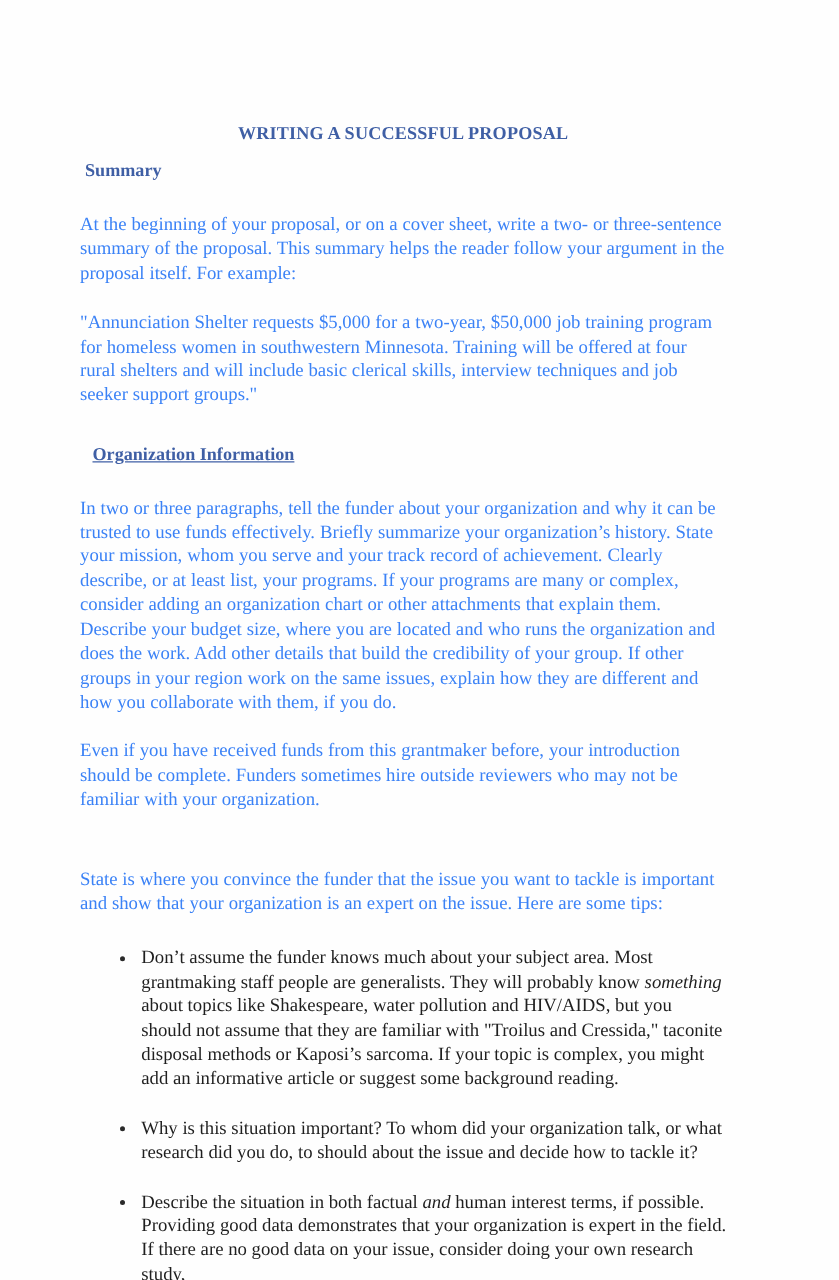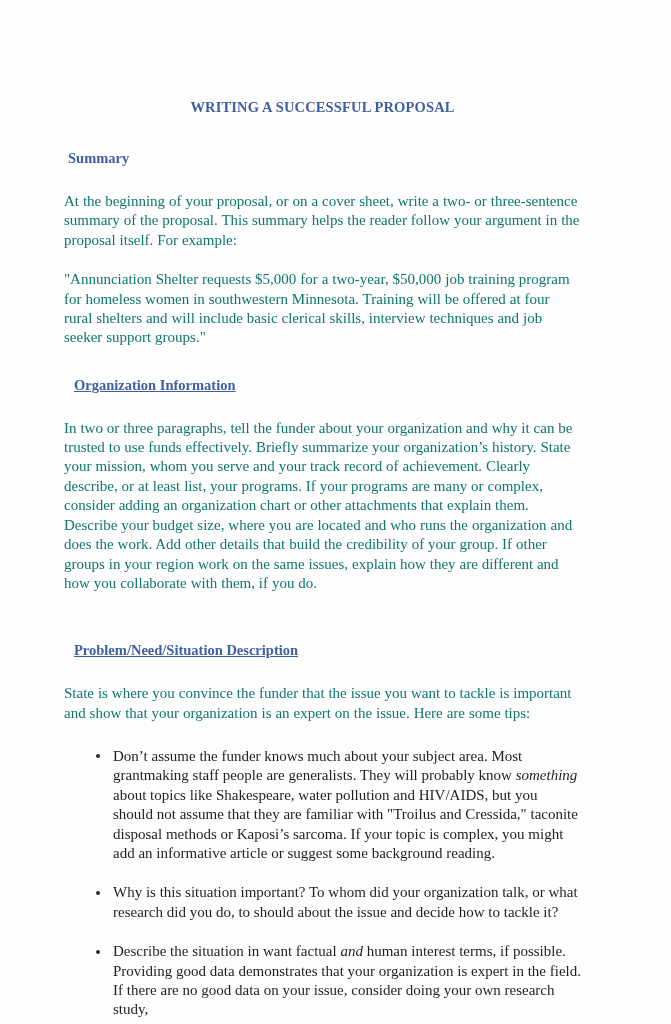--- a/index.html
+++ b/index.html
@@ -30,41 +30,41 @@
     top: 98px;
     width: 517px;
   }
 
   .doc-title {
     text-align: center;
     font-weight: bold;
     font-size: 14.5px;
     letter-spacing: 0.15px;
     color: #3f5fa5;
-    margin: 0 0 33px 0;
+    margin: 0 0 12px 0;
     line-height: 1.25;
   }
 
   .heading {
     font-weight: bold;
     font-size: 14.5px;
     color: #3f5fa5;
     margin: 4px;
     line-height: 1.3;
   }
   .heading.indented {
     padding-left: 6px;
     text-decoration: underline;
   }
 
   p.body-text {
     font-size: 15px;
     line-height: 19.4px;
     margin: 0;
-    color: #0f766e;
+    color: #3b82f6;
     text-align: left;
     word-spacing: 0.15px;
   }
   .gap-md { height: 20px; }
   .gap-lg { height: 24px; }
 
   ul.tips {
     list-style: none;
     margin: 0;
     padding: 0;
@@ -106,38 +106,38 @@
     <p class="body-text">At the beginning of your proposal, or on a cover sheet, write a two- or three-sentence summary of the proposal. This summary helps the reader follow your argument in the proposal itself. For example:</p>
     <div class="gap-md"></div>
     <p class="body-text">"Annunciation Shelter requests $5,000 for a two-year, $50,000 job training program for homeless women in southwestern Minnesota. Training will be offered at four rural shelters and will include basic clerical skills, interview techniques and job seeker support groups."</p>
 
     <div class="gap-lg"></div>
 
     <h2 class="heading indented">Organization Information</h2>
     <div class="gap-md"></div>
     <p class="body-text">In two or three paragraphs, tell the funder about your organization and why it can be trusted to use funds effectively. Briefly summarize your organization’s history. State your mission, whom you serve and your track record of achievement. Clearly describe, or at least list, your programs. If your programs are many or complex, consider adding an organization chart or other attachments that explain them. Describe your budget size, where you are located and who runs the organization and does the work. Add other details that build the credibility of your group. If other groups in your region work on the same issues, explain how they are different and how you collaborate with them, if you do.</p>
     <div class="gap-md"></div>
+    <p class="body-text">Even if you have received funds from this grantmaker before, your introduction should be complete. Funders sometimes hire outside reviewers who may not be familiar with your organization.</p>
 
     <div class="gap-lg"></div>
 
-    <h2 class="heading indented">Problem/Need/Situation Description</h2>
     <div class="gap-md"></div>
     <p class="body-text">State is where you convince the funder that the issue you want to tackle is important and show that your organization is an expert on the issue. Here are some tips:</p>
 
     <div class="gap-lg"></div>
 
     <ul class="tips">
       <li>
         <span class="bullet"></span>
         <span>Don’t assume the funder knows much about your subject area. Most grantmaking staff people are generalists. They will probably know </span><em>something</em><span> about topics like Shakespeare, water pollution and HIV/AIDS, but you should not assume that they are familiar with "Troilus and Cressida," taconite disposal methods or Kaposi’s sarcoma. If your topic is complex, you might add an informative article or suggest some background reading.</span>
       </li>
       <li>
         <span class="bullet"></span>
         <span>Why is this situation important? To whom did your organization talk, or what research did you do, to should about the issue and decide how to tackle it?</span><em></em><span></span>
       </li>
       <li>
         <span class="bullet"></span>
-        <span>Describe the situation in want factual </span><em>and</em><span> human interest terms, if possible. Providing good data demonstrates that your organization is expert in the field. If there are no good data on your issue, consider doing your own research study,</span>
+        <span>Describe the situation in both factual </span><em>and</em><span> human interest terms, if possible. Providing good data demonstrates that your organization is expert in the field. If there are no good data on your issue, consider doing your own research study,</span>
       </li>
     </ul>
 
   </div>
 </div>
 
 </body></html>

